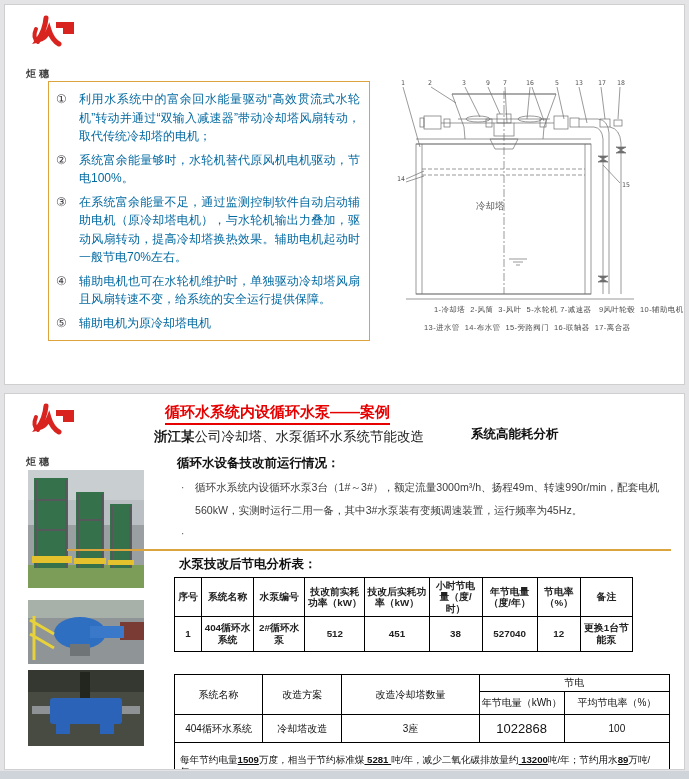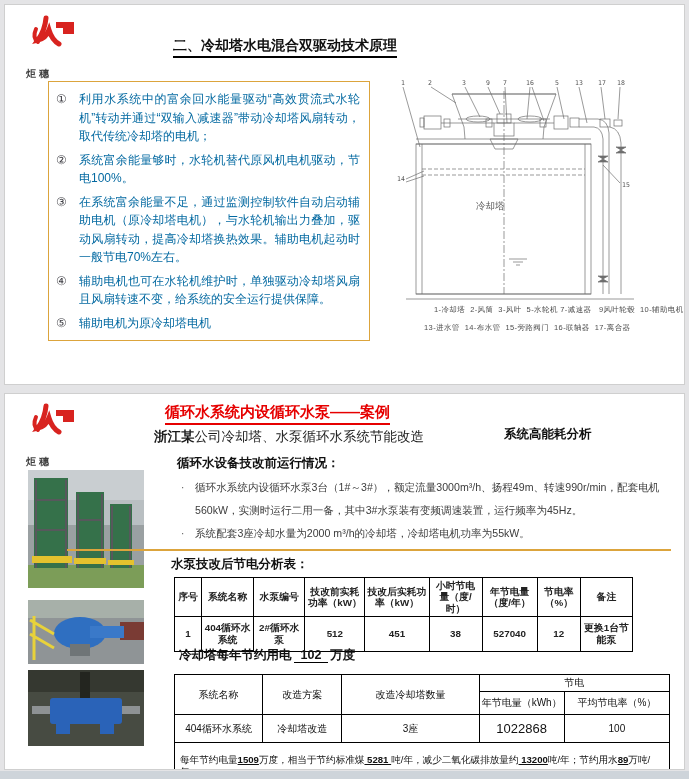--- a/index.html
+++ b/index.html
@@ -70,21 +70,20 @@
   <div class="abs" style="left:21px;top:8px;">
     <svg class="logo" viewBox="0 0 54 50">
       <path d="M10 16 q-4 9 2 13" stroke="#d8231f" stroke-width="4" fill="none" stroke-linecap="round"></path>
       <path d="M20 5 q-1 12 -8 22 q8 -2 11 -10 q3 10 10 14" stroke="#d8231f" stroke-width="5" fill="none" stroke-linecap="round"></path>
       <rect x="30" y="9" width="18" height="12" fill="#d8231f"></rect>
       <rect x="30" y="15" width="7" height="6" fill="#ffffff"></rect>
     </svg>
     <div class="logo-text">炬穗</div>
   </div>
 
-  <div class="abs title1" style="left:168px;top:32px;">二、冷却塔水电混合双驱动技术原理</div>
 
   <div class="abs principle-box" style="left:43px;top:76px;">
     <div class="principle-item">
       <span class="p-num">①</span>
       <span class="p-text">利用水系统中的富余回水能量驱动“高效贯流式水轮机”转动并通过“双输入减速器”带动冷却塔风扇转动，取代传统冷却塔的电机；</span>
     </div>
     <div class="principle-item">
       <span class="p-num">②</span>
       <span class="p-text">系统富余能量够时，水轮机替代原风机电机驱动，节电100%。</span>
     </div>
@@ -184,32 +183,31 @@
     <svg class="logo" viewBox="0 0 54 50">
       <path d="M10 16 q-4 9 2 13" stroke="#d8231f" stroke-width="4" fill="none" stroke-linecap="round"></path>
       <path d="M20 5 q-1 12 -8 22 q8 -2 11 -10 q3 10 10 14" stroke="#d8231f" stroke-width="5" fill="none" stroke-linecap="round"></path>
       <rect x="30" y="9" width="18" height="12" fill="#d8231f"></rect>
       <rect x="30" y="15" width="7" height="6" fill="#ffffff"></rect>
     </svg>
     <div class="logo-text">炬穗</div>
   </div>
 
   <div class="abs title2" style="left:160px;top:9px;">循环水系统内设循环水泵——案例</div>
-  <div class="abs right-heading" style="left:466px;top:32px;margin-left:33px;">系统高能耗分析</div>
+  <div class="abs right-heading" style="left:466px;top:32px;">系统高能耗分析</div>
   <div class="abs subtitle" style="left:149px;top:34px;"><b>浙江某</b><span>公司冷却塔、水泵循环水系统节能改造</span></div>
   <div class="abs section-heading" style="left:172px;top:61px;">循环水设备技改前运行情况：</div>
 
   <div class="abs bullets" style="left:176px;top:82px;">
     <div class="bullet-row">
       <span class="bullet-marker">·</span>
       <span>循环水系统内设循环水泵3台（1#～3#），额定流量3000m³/h、扬程49m、转速990r/min，配套电机560kW，实测时运行二用一备，其中3#水泵装有变频调速装置，运行频率为45Hz。</span>
     </div>
     <div class="bullet-row">
       <span class="bullet-marker">·</span>
-      <span>系统配套3座冷却水量为2000 m³/h的冷却塔，冷却塔电机功率为55kW。</span>
     </div>
   </div>
 
   <div class="abs gold-line" style="left:62px;top:155px;width:604px;"></div>
 
   <svg class="abs photo" style="left:23px;top:76px;" width="116" height="118" viewBox="0 0 116 118">
     <rect width="116" height="118" fill="#b9bfc2"></rect>
     <rect y="0" width="116" height="30" fill="#c9ced1"></rect>
     <rect x="0" y="55" width="116" height="40" fill="#9aa0a2"></rect>
     <rect x="0" y="95" width="116" height="23" fill="#7c9d58"></rect>
@@ -246,21 +244,21 @@
     <rect width="116" height="76" fill="#474b42"></rect>
     <rect y="0" width="116" height="22" fill="#353830"></rect>
     <rect x="52" y="2" width="10" height="26" fill="#23251f"></rect>
     <rect x="22" y="28" width="72" height="26" rx="3" fill="#2a63b8"></rect>
     <rect x="28" y="54" width="14" height="10" fill="#2a63b8"></rect>
     <rect x="72" y="54" width="14" height="10" fill="#2a63b8"></rect>
     <rect x="4" y="36" width="18" height="8" fill="#8e9294"></rect>
     <rect x="94" y="36" width="18" height="8" fill="#8e9294"></rect>
   </svg>
 
-  <div class="abs t1-title" style="left:166px;top:162px;">水泵技改后节电分析表：</div>
+  <div class="abs t1-title" style="left:174px;top:162px;">水泵技改后节电分析表：</div>
 
   <table class="abs tbl1" style="left:169px;top:183px;">
     <colgroup>
       <col style="width:27px">
         <col style="width:52px">
         <col style="width:51px">
         <col style="width:60px">
       <col style="width:64px">
         <col style="width:53px">
         <col style="width:55px">
@@ -286,21 +284,20 @@
       <td>512</td>
       <td>451</td>
       <td>38</td>
       <td>527040</td>
       <td>12</td>
       <td>更换1台节能泵</td>
     </tr>
   </tbody>
     </table>
 
-  <div class="abs saving-note" style="left:174px;top:253px;"><span>冷却塔每年节约用电</span><span class="sv">102</span><span>万度</span></div>
 
   <table class="abs tbl2" style="left:169px;top:280px;">
     <colgroup>
       <col style="width:88px">
         <col style="width:79px">
         <col style="width:137px">
         <col style="width:85px">
         <col style="width:105px">
     </colgroup>
     <tbody>

